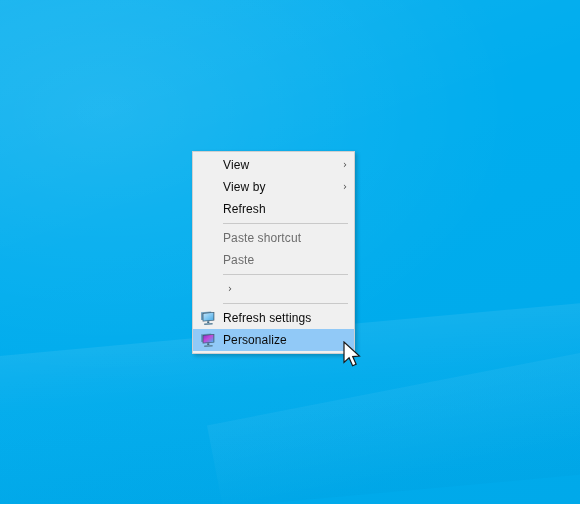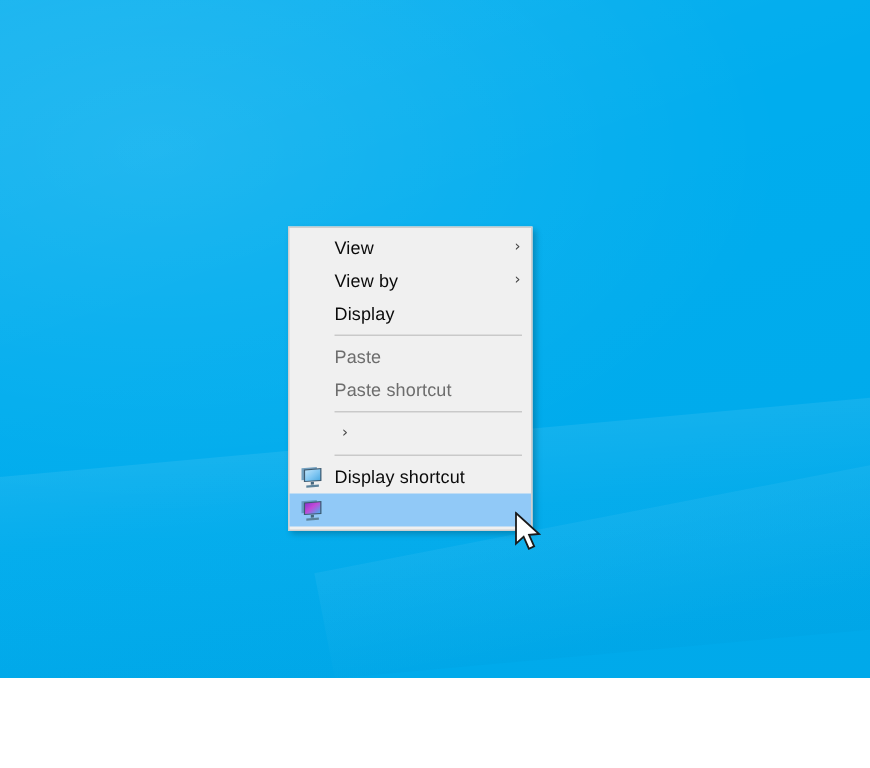--- a/index.html
+++ b/index.html
@@ -10,21 +10,21 @@
     overflow: hidden;
   }
   body {
     font-family: "Liberation Sans", sans-serif;
     -webkit-font-smoothing: antialiased;
   }
 
   #desktop {
     position: relative;
     width: 580px;
-    height: 452px;
+    height: 504px;
     background: #00adee;
     overflow: hidden;
   }
 
   
   .wp-layer {
     position: absolute;
     inset: 0;
     pointer-events: none;
   }
@@ -166,32 +166,32 @@
         <span class="mi-label" style="color: rgb(11, 11, 11);">View</span>
         <span class="mi-arrow">›</span>
       </div>
       <div class="menu-item">
         <span class="mi-icon"></span>
         <span class="mi-label" style="color: rgb(11, 11, 11);">View by</span>
         <span class="mi-arrow">›</span>
       </div>
       <div class="menu-item">
         <span class="mi-icon"></span>
-        <span class="mi-label" style="color: rgb(11, 11, 11);">Display</span>
+        <span class="mi-label" style="color: rgb(11, 11, 11);">Refresh</span>
         <span class="mi-arrow"></span>
       </div>
       <div class="menu-sep" style="background: rgb(201, 201, 201);"></div>
       <div class="menu-item disabled">
         <span class="mi-icon"></span>
+        <span class="mi-label" style="color: rgb(109, 109, 109);">Paste shortcut</span>
+        <span class="mi-arrow"></span>
+      </div>
+      <div class="menu-item disabled">
+        <span class="mi-icon"></span>
         <span class="mi-label" style="color: rgb(109, 109, 109);">Paste</span>
-        <span class="mi-arrow"></span>
-      </div>
-      <div class="menu-item disabled">
-        <span class="mi-icon"></span>
-        <span class="mi-label" style="color: rgb(109, 109, 109);">Paste shortcut</span>
         <span class="mi-arrow"></span>
       </div>
       <div class="menu-sep" style="background: rgb(201, 201, 201);"></div>
       <div class="menu-item">
         <span class="mi-icon"></span>
         <span class="mi-arrow">›</span>
       </div>
       <div class="menu-sep" style="background: rgb(201, 201, 201);"></div>
       <div class="menu-item">
         <span class="mi-icon">
@@ -210,21 +210,21 @@
                 </linearGradient>
               </defs>
               <path d="M2.0,1.2 L12.2,0.4 L12.2,8.4 L2.0,9.1 Z" fill="#5f94b8" opacity="0.85"></path>
               <path d="M3.6,2.0 L15.3,1.0 L15.3,9.6 L3.6,10.4 Z" fill="#3d5a70"></path>
               <path d="M4.4,2.7 L14.5,1.85 L14.5,9.0 L4.4,9.7 Z" fill="url(#dispGrad)"></path>
               <path d="M8.2,10.3 L10.3,10.2 L10.3,12.0 L8.2,12.1 Z" fill="#45677e"></path>
               <path d="M5.2,12.6 L13.6,12.0 L13.6,13.5 L5.2,14.1 Z" fill="#5b829b"></path>
             </svg>
           </span>
         </span>
-        <span class="mi-label" style="color: rgb(11, 11, 11);">Display shortcut</span>
+        <span class="mi-label" style="color: rgb(11, 11, 11);">Refresh settings</span>
         <span class="mi-arrow"></span>
       </div>
       <div class="menu-item highlight" style="background: rgb(145, 201, 247);">
         <span class="mi-icon">
           <span class="mi-icon-wrap">
             <svg class="icon-monitor" viewBox="0 0 17 15" xmlns="http://www.w3.org/2000/svg">
               <defs>
                 <linearGradient id="dispGrad" x1="0" y1="0" x2="1" y2="1">
                   <stop offset="0%" stop-color="#bfe4fb"></stop>
                   <stop offset="55%" stop-color="#7fc6f2"></stop>
@@ -237,20 +237,21 @@
                 </linearGradient>
               </defs>
               <path d="M2.0,1.2 L12.2,0.4 L12.2,8.4 L2.0,9.1 Z" fill="#5f94b8" opacity="0.85"></path>
               <path d="M3.6,2.0 L15.3,1.0 L15.3,9.6 L3.6,10.4 Z" fill="#3d5a70"></path>
               <path d="M4.4,2.7 L14.5,1.85 L14.5,9.0 L4.4,9.7 Z" fill="url(#persGrad)"></path>
               <path d="M8.2,10.3 L10.3,10.2 L10.3,12.0 L8.2,12.1 Z" fill="#45677e"></path>
               <path d="M5.2,12.6 L13.6,12.0 L13.6,13.5 L5.2,14.1 Z" fill="#5b829b"></path>
             </svg>
           </span>
         </span>
+        <span class="mi-label" style="color: rgb(11, 11, 11);">Personalize</span>
         <span class="mi-arrow"></span>
       </div>
     </div>
 
   <div id="cursor" style="left: 343px; top: 341px;">
     <svg width="20" height="30" viewBox="0 0 20 30" xmlns="http://www.w3.org/2000/svg">
       <polygon points="1,1 1,21.5 6.1,16.8 9.6,24.8 13.1,23.2 9.7,15.6 16.4,15.0" fill="#ffffff" stroke="#1a1a1a" stroke-width="1.2" stroke-linejoin="miter"></polygon>
     </svg>
   </div>
 

